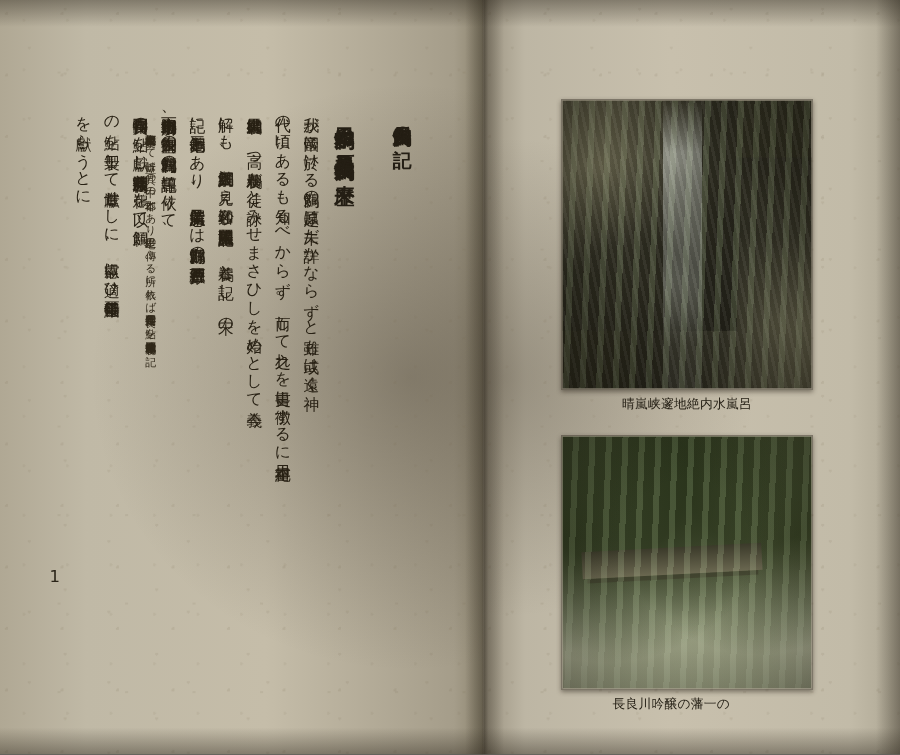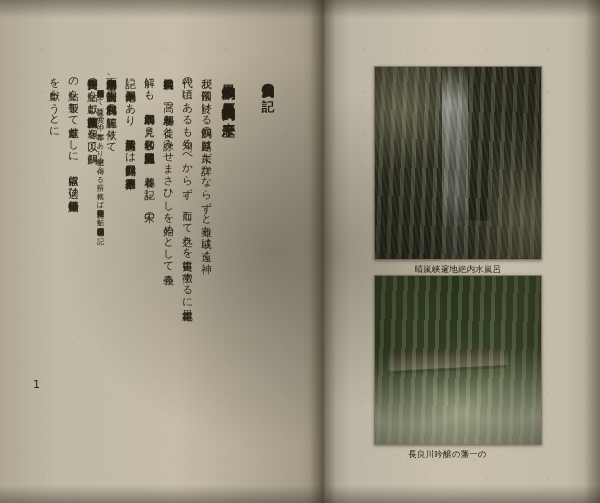--- a/index.html
+++ b/index.html
@@ -247,21 +247,21 @@
 
     <div class="photo-block" style="left:52px; top:66px; width:168px;">
       <div class="photo" style="width:166px; height:192px;">
         <div id="photo-gorge-img"></div>
         <div class="streaks"></div>
         <div class="vignette"></div>
       </div>
       <div class="caption">晴嵐峡邃地絶内水嵐呂</div>
     </div>
 
-    <div class="photo-block" style="left:52px; top:275px; width:147px;">
+    <div class="photo-block" style="left:52px; top:290px; width:147px;">
       <div class="photo" style="width:166px; height:168px;">
         <div id="photo-river-img"></div>
         <div class="streaks"></div>
         <div class="vignette"></div>
       </div>
       <div class="caption">長良川吟醸の藩一の</div>
     </div>
   </div>
 
   <div class="gutter"></div>

